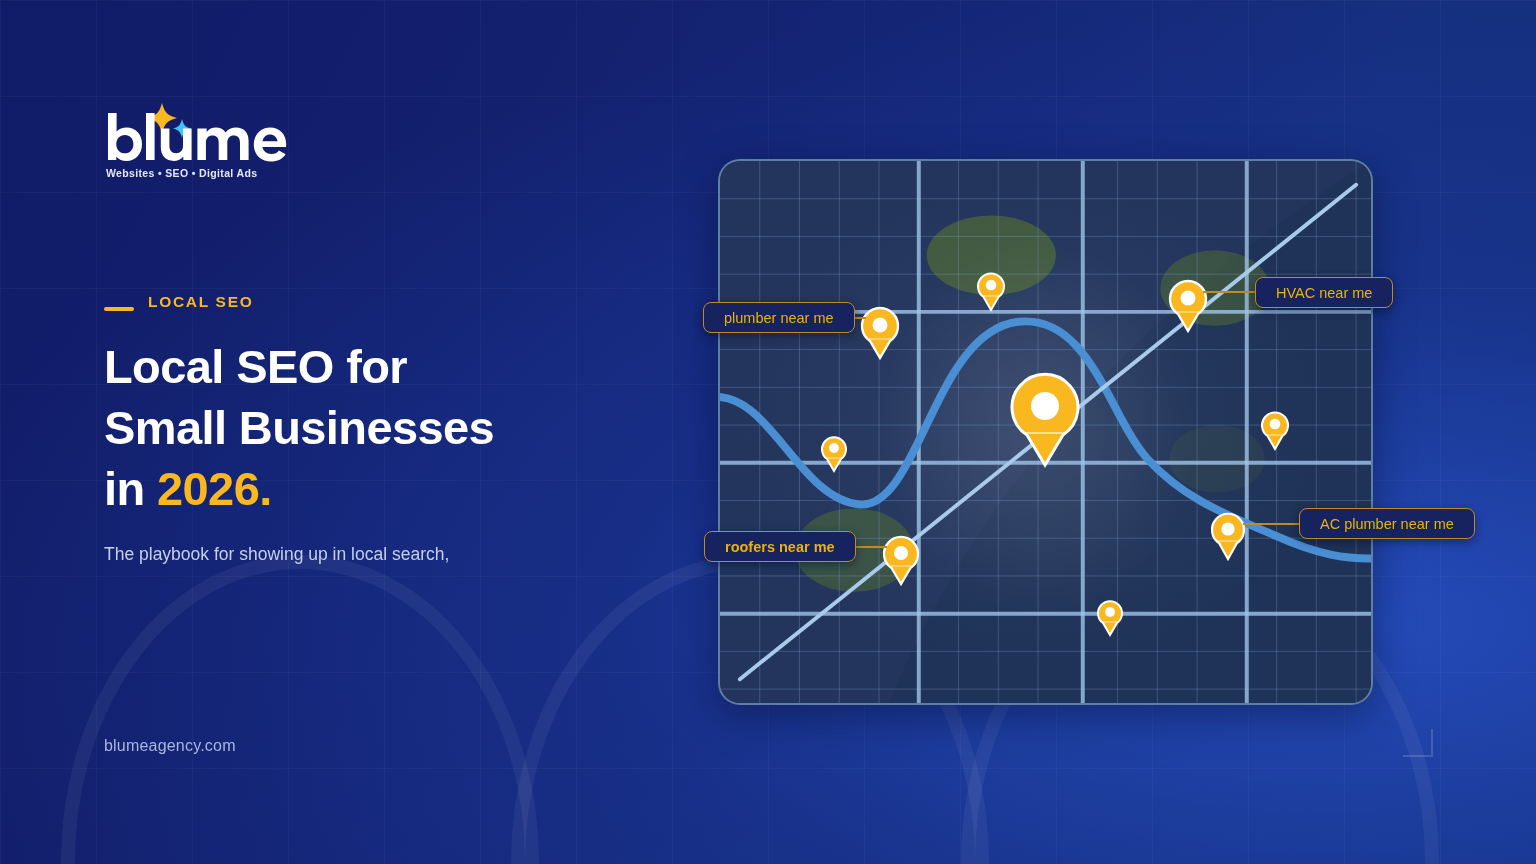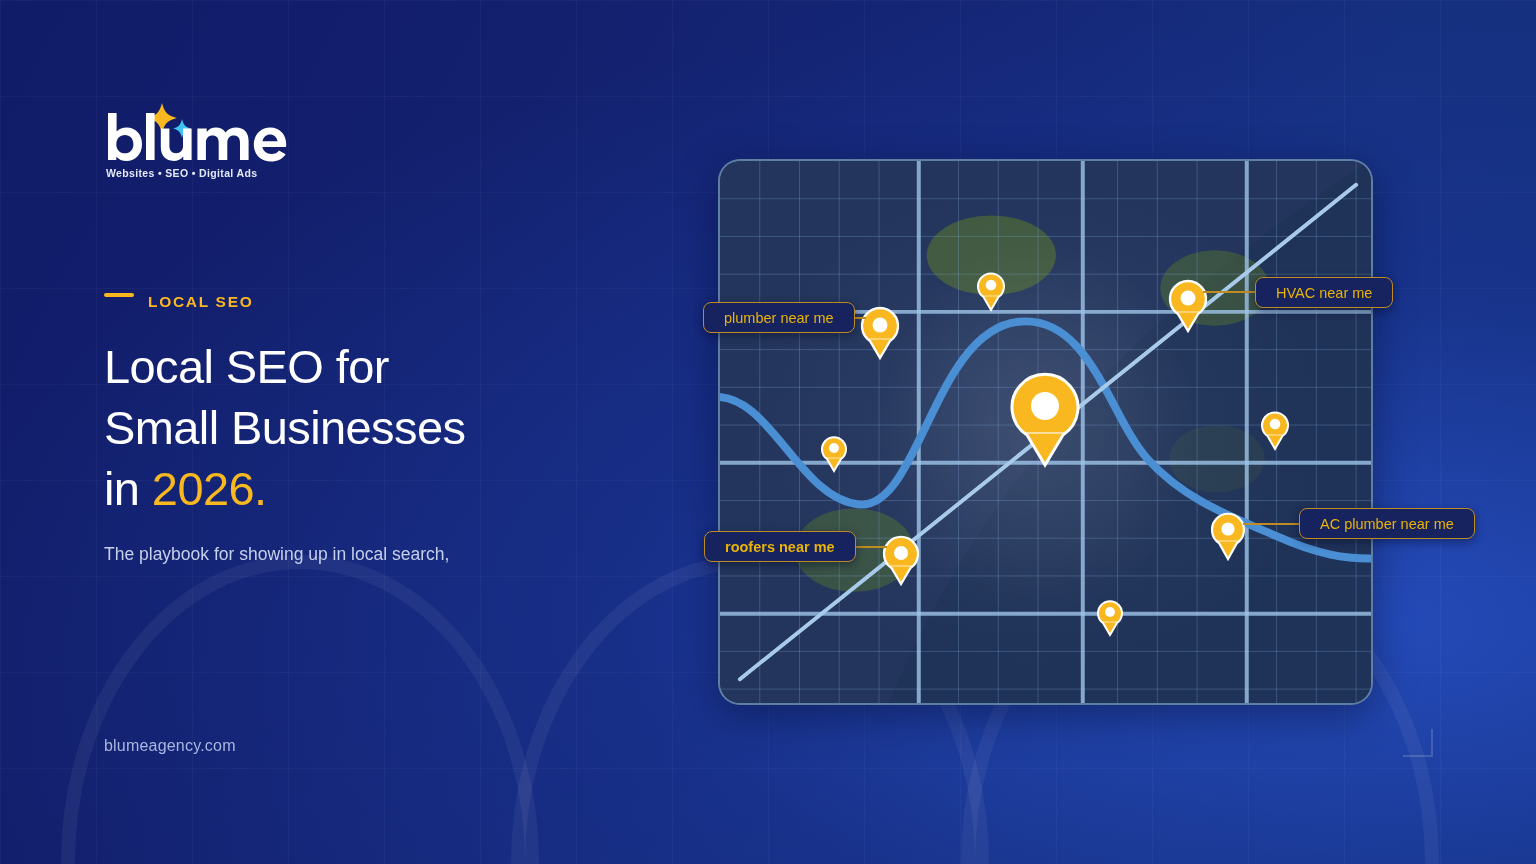--- a/index.html
+++ b/index.html
@@ -46,33 +46,33 @@
   }
 
   
   .left { position: absolute; left: 104px; top: 0; width: 560px; height: 792px; }
 
   .logo { position: absolute; left: 0; top: 103px; width: 250px; height: 82px; }
   .logo svg { display: block; }
 
   .eyebrow {
     position: absolute; left: 0; top: 293px;
-    display: flex; align-items: flex-start; gap: 14px;
+    display: flex; align-items: flex-end; gap: 14px;
   }
   .eyebrow .dash { width: 30px; height: 4px; background: #F9B81F; border-radius: 2px; display:block; }
   .eyebrow .etext {
     color: #F9B81F; font-size: 15.5px; font-weight: 700;
     letter-spacing: 1.7px;
   }
 
   .headline {
     position: absolute; left: 0; top: 336px; width: 520px;
     color: #FFFFFF;
     font-size: 47px;
-    font-weight: 400;
+    font-weight: 700;
     line-height: 61px;
     letter-spacing: -0.6px;
   }
   .headline .gold { color: #F9B81F; text-align: right; }
 
   .subhead {
     position: absolute; left: 0; top: 540px; width: 420px;
     color: #C6CFEA;
     font-size: 17.5px;
     line-height: 29px;

